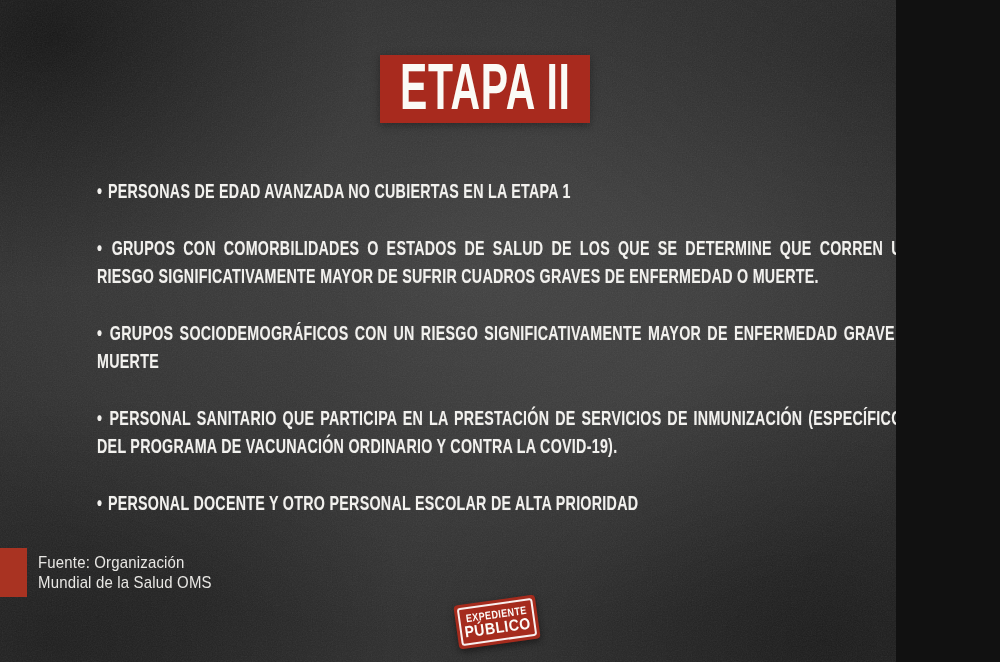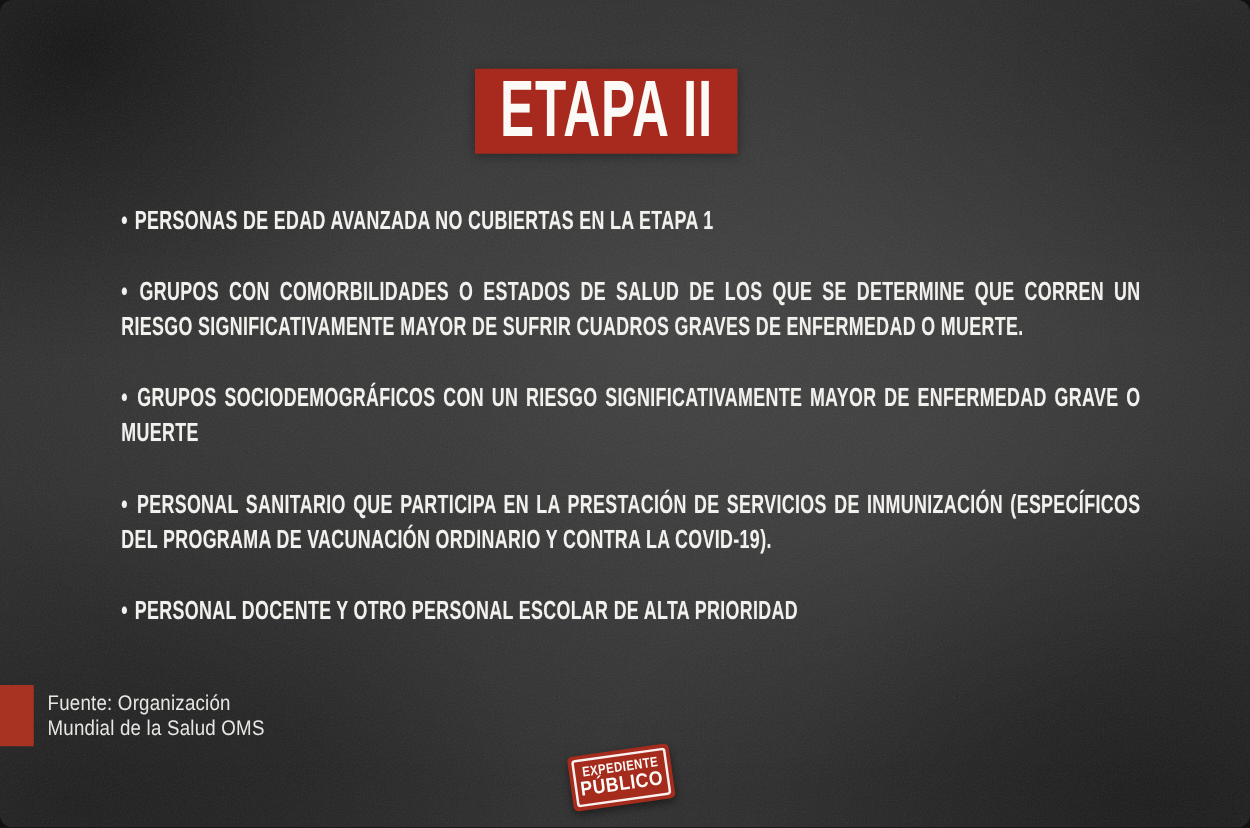--- a/index.html
+++ b/index.html
@@ -3,32 +3,31 @@
 <meta charset="utf-8">
 <style>
   html, body {
     margin: 0;
     padding: 0;
     background: #111;
     font-family: "Liberation Sans", sans-serif;
   }
   .canvas {
     position: relative;
-    width: 1000px;
+    width: 896px;
     height: 662px;
     overflow: hidden;
     background-color: #2d2d2d;
     background-image:
       radial-gradient(ellipse 880px 580px at 52% 40%, rgba(255,255,255,0.10), rgba(255,255,255,0) 65%),
       radial-gradient(ellipse 520px 420px at 6% 6%, rgba(0,0,0,0.55), rgba(0,0,0,0) 60%),
       radial-gradient(ellipse 600px 380px at 97% 8%, rgba(0,0,0,0.28), rgba(0,0,0,0) 60%),
       radial-gradient(ellipse 720px 440px at 92% 97%, rgba(0,0,0,0.38), rgba(0,0,0,0) 62%),
       radial-gradient(ellipse 620px 420px at 6% 97%, rgba(0,0,0,0.32), rgba(0,0,0,0) 60%),
       linear-gradient(115deg, rgba(255,255,255,0.02) 0%, rgba(0,0,0,0.06) 40%, rgba(255,255,255,0.025) 70%, rgba(0,0,0,0.05) 100%);
-    border-radius: 10px;
   }
   .noise {
     position: absolute;
     inset: 0;
     width: 100%;
     height: 100%;
     opacity: 0.10;
     pointer-events: none;
   }
   
@@ -51,21 +50,21 @@
     letter-spacing: 1px;
     white-space: nowrap;
     transform: scaleX(0.64);
     line-height: 1;
     padding-bottom: 4px;
   }
   
   .bullets {
     position: absolute;
     left: 97px;
-    top: 163px;
+    top: 177px;
     width: 815px;
   }
   .bullet {
     margin: 0 0 29px 0;
     font-size: 21px;
     font-weight: bold;
     line-height: 28px;
     letter-spacing: 0.4px;
     color: #f2f1ee;
     text-align: justify;

